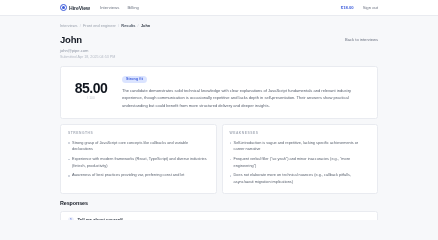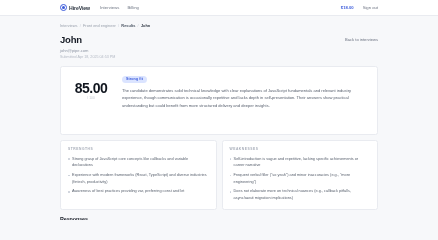--- a/index.html
+++ b/index.html
@@ -133,21 +133,21 @@
   
   .card {
     background: #ffffff;
     border: 0.5px solid #e9ebf0;
     border-radius: 2.5px;
   }
 
   .score-card {
     display: flex;
     align-items: flex-start;
-    padding: 8px 10px 25px 9px;
+    padding: 8px 10px 9px 9px;
     gap: 10px;
     margin-bottom: 5px;
   }
   .score-left {
     width: 42px;
     flex: none;
     text-align: center;
     padding-top: 6px;
   }
   .score-value {

